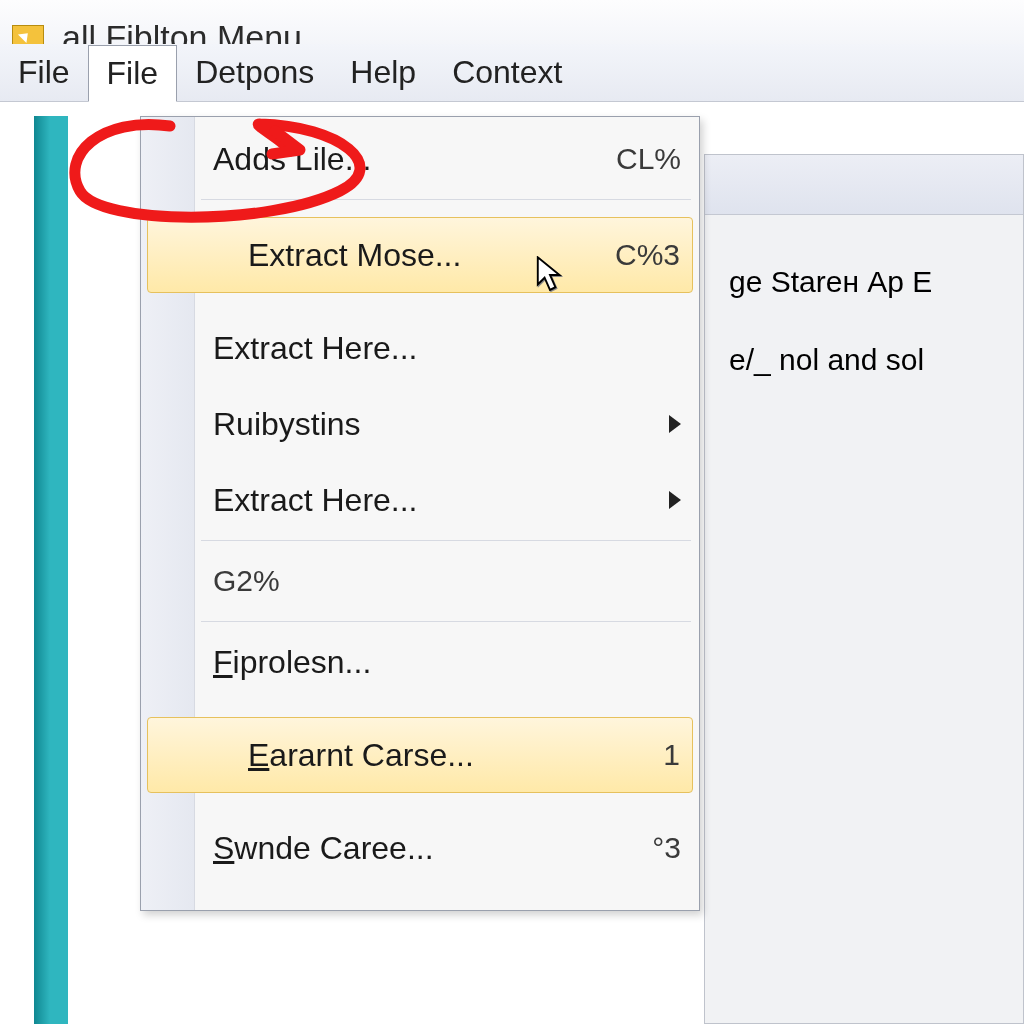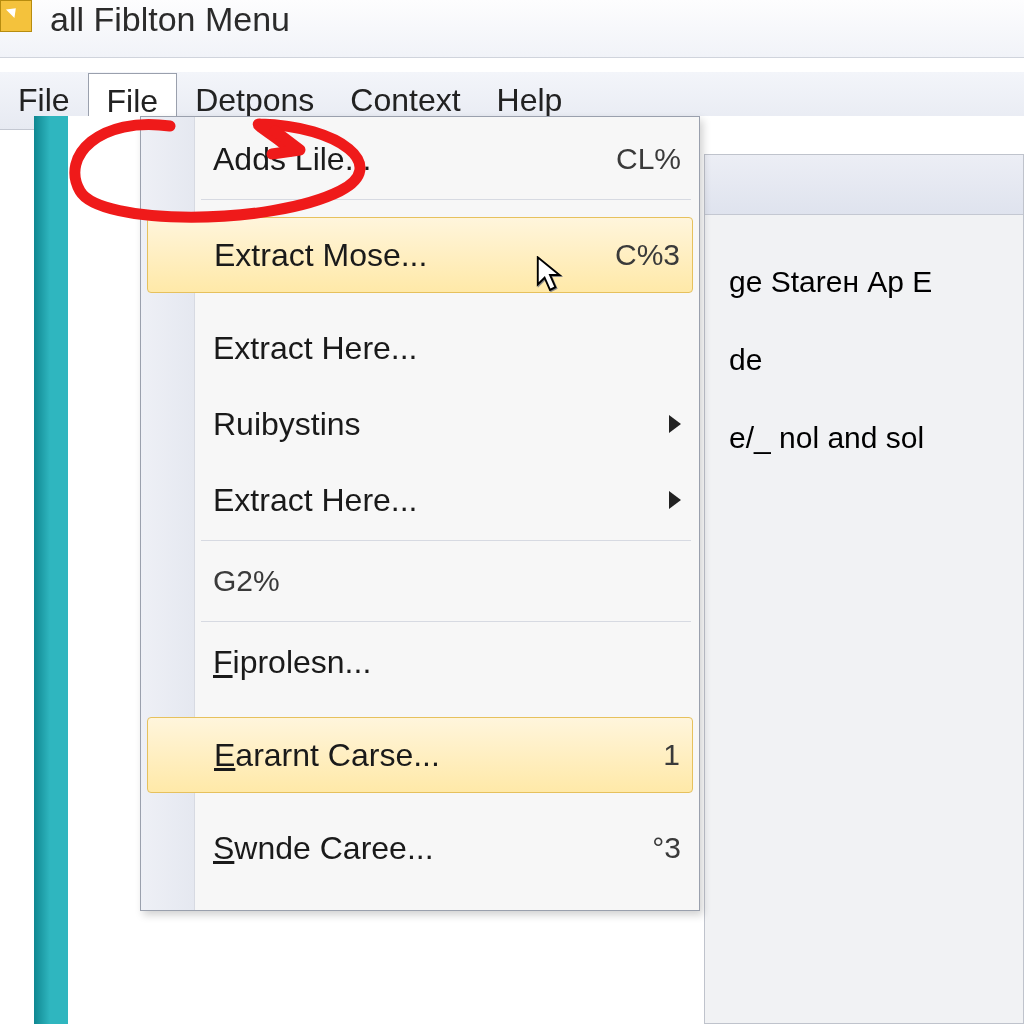--- a/index.html
+++ b/index.html
@@ -23,42 +23,43 @@
     left: 0; top: 0; right: 0; bottom: 0;
     background: #fff;
   }
   
   .titlebar {
     position: absolute;
     left: 0; top: 0; right: 0;
     height: 58px;
     background: linear-gradient(#fdfdfe, #f1f3f8);
     border-bottom: 1px solid #d0d4dc;
-    display: flex; align-items: flex-start;
+    display: flex; align-items: flex-end;
+    padding-left: 12px;
     gap: 18px;
   }
   .titlebar .icon {
     width: 32px; height: 32px;
     background: #f4c23c;
     border: 1px solid #b78c0f;
     position: relative;
   }
   .titlebar .icon::after{
     content:""; position:absolute; left:8px; top:4px;
     width:0;height:0;
     border-left:8px solid #fff;
     border-top:6px solid transparent;
     border-bottom:6px solid transparent;
     transform: rotate(-45deg);
   }
   .titlebar .title { font-size: 34px; color:#2b2b2b; }
   
   .menubar {
     position: absolute;
-    left: 0; top: 72px; right: 0;
+    left: 0; top: 44px; right: 0;
     height: 58px;
     background: linear-gradient(#f3f5fa, #e7eaf2);
     border-bottom: 1px solid #c4c8d2;
     display: flex; align-items: stretch;
     padding-left: 0;
   }
   .menubar .mitem {
     display: flex; align-items: center;
     padding: 0 18px;
     font-size: 32px;
@@ -144,21 +145,21 @@
   .dd-sep {
     margin: 2px 6px 2px 58px;
     border-top: 1px solid #d7dae2;
     height: 0;
   }
   .dd-item.hover {
     background: linear-gradient(#fff5dc, #ffe9a8);
     border: 1px solid #e6c15d;
     border-radius: 4px;
     margin: 17px 4px;
-    padding-left: 66px; padding-right: 12px;
+    padding-left: 100px; padding-right: 12px;
   }
   
   .annot {
     position: absolute;
     pointer-events: none;
   }
   .annot svg { overflow: visible; }
   
   .cursor {
     position: absolute;
@@ -176,33 +177,32 @@
 
   <div class="titlebar">
     <div class="icon"></div>
     <div class="title">all Fiblton Menu</div>
   </div>
 
   <div class="menubar">
     <div class="mitem underline-first">File</div>
     <div class="mitem open underline-first">File</div>
     <div class="mitem underline-first">Detpons</div>
+    <div class="mitem underline-first">Help</div>
     <div class="mitem">Context</div>
-    <div class="mitem underline-first">Help</div>
   </div>
 
   <div class="client">
     <div class="client-inner">
 
       <div class="rightpane">
         <div class="hdr"></div>
         <div class="body">
           <div>ge Stareн Ap E</div>
           <div></div>
-          <div>de</div>
           <div></div>
           <div>e/_ nol and sol</div>
         </div>
       </div>
 
       <div class="dropdown">
         <div class="gutter"></div>
 
         <div class="dd-item">
           <span class="lbl">Adds Lile...</span>

